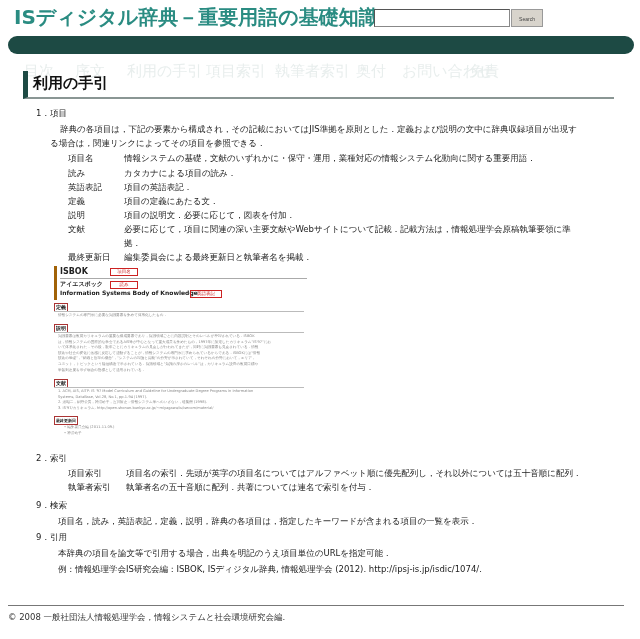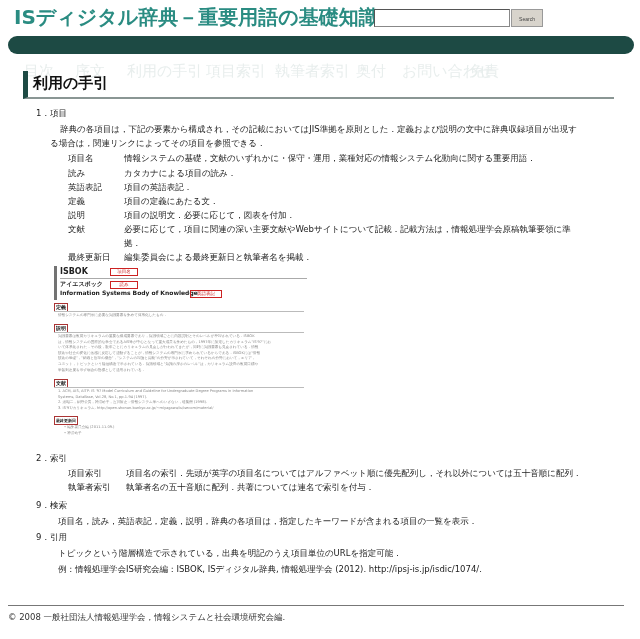--- a/index.html
+++ b/index.html
@@ -9,21 +9,21 @@
   .search-input{position:absolute;left:374px;top:9px;width:134px;height:16px;border:1px solid #888;border-top-color:#555;border-left-color:#555;background:#fff;padding:0;}
   .search-button{position:absolute;left:511px;top:9px;width:32px;height:18px;background:#d8d4cc;border:1px solid #999;font-size:5px;color:#444;padding:0;line-height:18px;text-align:center;}
   .watermark{position:absolute;left:517px;top:6px;font-size:15px;color:#555;font-family:"Liberation Sans",sans-serif;letter-spacing:-0.5px;}
   .nav{position:absolute;left:8px;top:36px;width:626px;height:18px;background:#1d4a44;border-radius:9px;}
   .nav-item{position:absolute;top:2px;font-size:15px;color:#e8eeed;white-space:nowrap;margin-top:24px;}
   .page-heading{position:absolute;left:23px;top:71px;width:586px;height:26px;border-left:5px solid #1d4a44;border-bottom:2px solid #8a9694;}
   .page-heading span{position:absolute;left:5px;top:3px;font-size:15px;font-weight:bold;color:#111;}
   .content{position:absolute;left:0;top:0;width:640px;font-size:8.5px;color:#222;}
   .t{position:absolute;white-space:nowrap;}
   .sample{position:absolute;left:54px;top:266px;width:252px;height:174px;background:#fff;}
-  .s-isbok{position:absolute;left:0;top:0;width:250px;height:34px;border-left:3px solid #737373;}
+  .s-isbok{position:absolute;left:0;top:0;width:250px;height:34px;border-left:3px solid #a16207;}
   .s-rule{position:absolute;left:3px;right:0;top:12px;height:1px;background:#aaa;}
   .s-text{position:absolute;font-size:6px;font-weight:bold;white-space:nowrap;color:#222;}
   .redbox{position:absolute;border:1px solid #c22;font-size:4.5px;color:#c22;text-align:center;line-height:6px;height:6px;}
   .s-label{position:absolute;left:0;font-size:5px;font-weight:bold;border:1px solid #a33;padding:0 1px;color:#222;background:#fff;line-height:7px;}
   .s-hr{position:absolute;left:0;width:250px;height:1px;background:#bbb;}
   .s-body{position:absolute;left:4px;width:244px;font-size:3.6px;line-height:5.6px;color:#888;}
   .footer-rule{position:absolute;left:8px;top:605px;width:616px;height:1px;background:#777;}
   .footer{position:absolute;left:8px;top:612px;font-size:8.5px;color:#333;white-space:nowrap;}
 </style>
 </head>
@@ -114,18 +114,18 @@
   <div class="t" style="left:36px;top:453px">2．索引</div>
   <div class="t" style="left:68px;top:468px">項目索引</div>
   <div class="t" style="left:126px;top:468px">項目名の索引．先頭が英字の項目名についてはアルファベット順に優先配列し，それ以外については五十音順に配列．</div>
   <div class="t" style="left:68px;top:482px">執筆者索引</div>
   <div class="t" style="left:126px;top:482px">執筆者名の五十音順に配列．共著については連名で索引を付与．</div>
 
   <div class="t" style="left:36px;top:500px">9．検索</div>
   <div class="t" style="left:58px;top:516px">項目名，読み，英語表記，定義，説明，辞典の各項目は，指定したキーワードが含まれる項目の一覧を表示．</div>
 
   <div class="t" style="left:36px;top:532px">9．引用</div>
-  <div class="t" style="left:58px;top:548px">トピックという階層構造で示されている，出典を明記のうえ項目単位のURLを指定可能．</div>
+  <div class="t" style="left:58px;top:548px">本辞典の項目を論文等で引用する場合，出典を明記のうえ項目単位のURLを指定可能．</div>
   <div class="t" style="left:58px;top:564px">例：情報処理学会IS研究会編：ISBOK, ISディジタル辞典, 情報処理学会 (2012). http://ipsj-is.jp/isdic/1074/.</div>
 </div>
 
 <div class="footer-rule"></div>
 <div class="footer">© 2008 一般社団法人情報処理学会，情報システムと社会環境研究会編.</div>
 
 </body></html>

